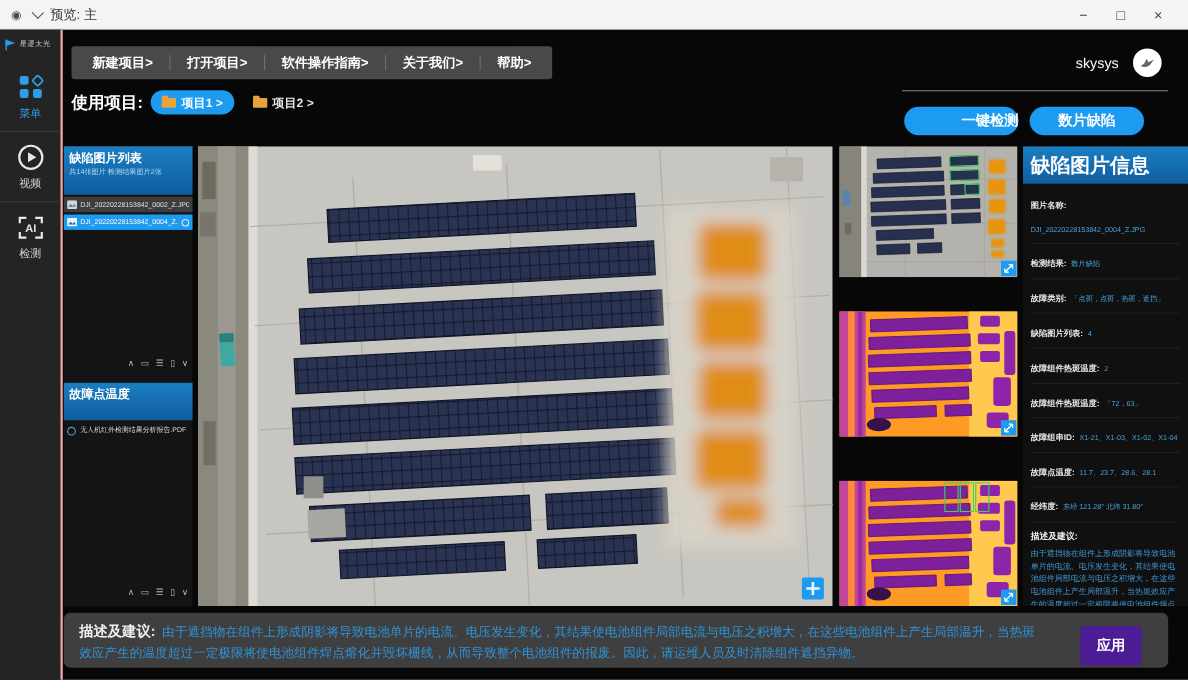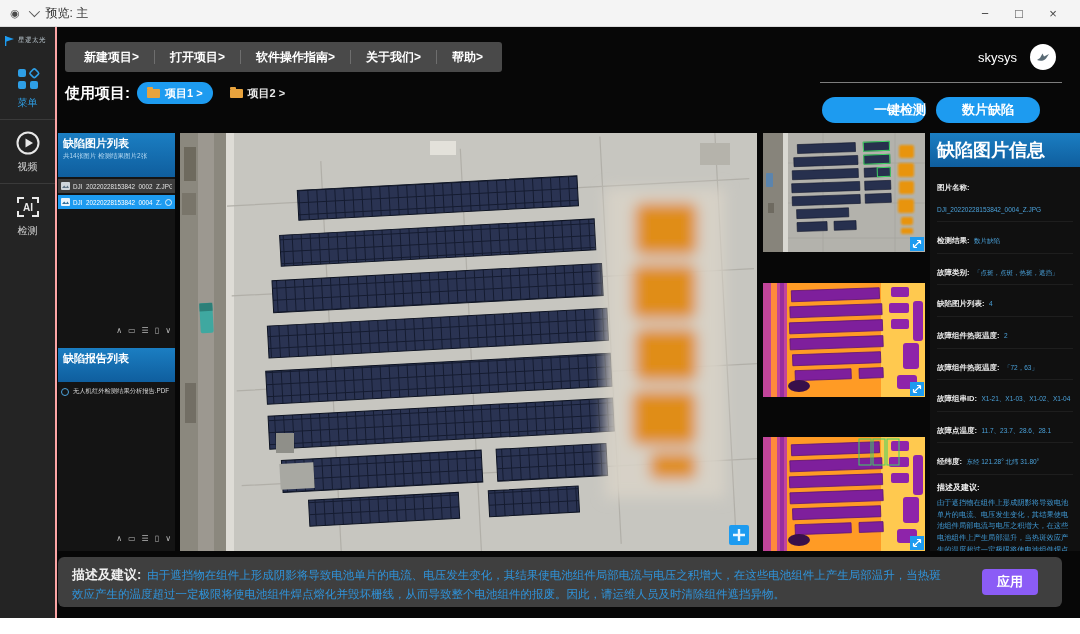--- a/index.html
+++ b/index.html
@@ -96,21 +96,21 @@
   .f-label { color:#e9e9e9; font-size:7.5px; font-weight:bold; }
   .f-val { color:#4aa0d8; font-size:6.5px; }
   .ip-desc-label { color:#f2f2f2; font-size:8px; font-weight:bold; margin-top:7px; }
   .ip-desc { color:#3f96d0; font-size:7.3px; line-height:1.6; margin-top:4px; }
 
   
   .bottom-bar { position:absolute; top:530px; left:58px; width:1004px; height:50px; background:#3f3f3f;
                 border-radius:6px; padding:8px 120px 8px 14px; }
   .bb-label { color:#f0f0f0; font-size:13px; font-weight:bold; margin-right:6px; }
   .bb-text { color:#2f93da; font-size:11.5px; line-height:1.5; }
-  .apply-btn { position:absolute; right:24px; top:12px; width:56px; height:26px; background:#8b5cf6;
+  .apply-btn { position:absolute; right:24px; top:12px; width:56px; height:36px; background:#4c1d95;
                border:none; border-radius:4px; color:#fff; font-size:13px; font-weight:bold; cursor:pointer; font-family:inherit; }
 </style>
 </head>
 <body>
 
 <div class="window">
 
   <div class="titlebar">
     <span class="rec-glyph">◉</span>
     <span class="tb-chev"></span>
@@ -214,21 +214,21 @@
         <span class="sync-dot"></span>
       </button>
       <div class="mini-toolbar tb1">
         <span>∧</span>
         <span>▭</span>
         <span>☰</span>
         <span>▯</span>
         <span>∨</span>
       </div>
       <div class="lp-header lp-header2">
-        <div class="lp-title">缺陷报告列表</div>
+        <div class="lp-title">故障点温度</div>
       </div>
       <button class="pdf-item">
         <span class="pdf-ico"></span>
         <span class="fn">无人机红外检测结果分析报告.PDF</span>
       </button>
       <div class="mini-toolbar tb2">
         <span>∧</span>
         <span>▭</span>
         <span>☰</span>
         <span>▯</span>

